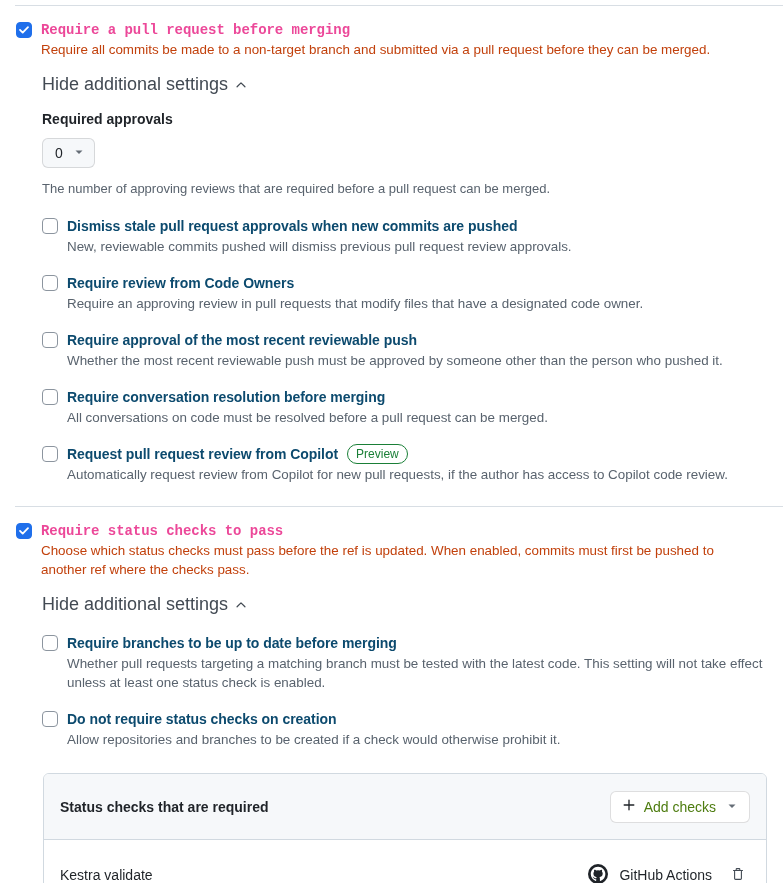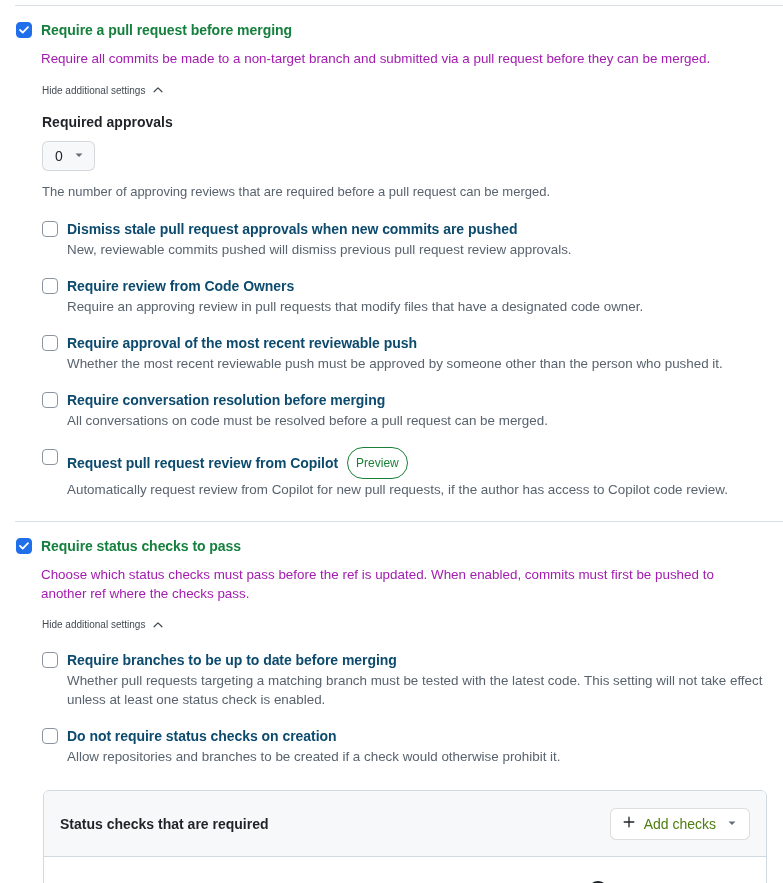--- a/index.html
+++ b/index.html
@@ -52,37 +52,38 @@
   .cbx.on {
     background: #1f6feb;
     border: 1px solid #1f6feb;
   }
   .cbx.on svg { display: block; position: absolute; left: 1px; top: 1px; }
 
   .rule-title {
     font-size: 14px;
     font-weight: bold;
     line-height: 20px;
-    color: #15803d;
+    color: #ec4899;
     letter-spacing: -0.05px;
+    font-family: Liberation Mono, monospace;
   }
   .rule-desc {
     font-size: 13.4px;
     line-height: 19px;
-    color: #a21caf;
-    margin-top: 9px;
+    color: #c2410c;
+    margin-top: 0;
     max-width: 716px;
   }
 
   .toggle-settings {
     display: inline-flex;
     align-items: center;
     gap: 6px;
     margin: 15px 0 0 26px;
-    font-size: 10px;
+    font-size: 18px;
     color: #424a53;
     cursor: pointer;
     background: none;
     border: 0;
     padding: 0;
     font-family: inherit;
   }
   .toggle-settings svg { display: block; }
 
   
@@ -139,21 +140,21 @@
   .sub-desc {
     font-size: 13.4px;
     line-height: 19px;
     color: #59636e;
     margin-top: 1px;
     max-width: 700px;
   }
   .badge-preview {
     display: inline-flex;
     align-items: center;
-    height: 32px;
+    height: 20px;
     padding: 0 8px;
     border: 1px solid #1a7f37;
     border-radius: 2em;
     color: #1a7f37;
     font-size: 12px;
     line-height: 18px;
     white-space: nowrap;
   }
 
   

